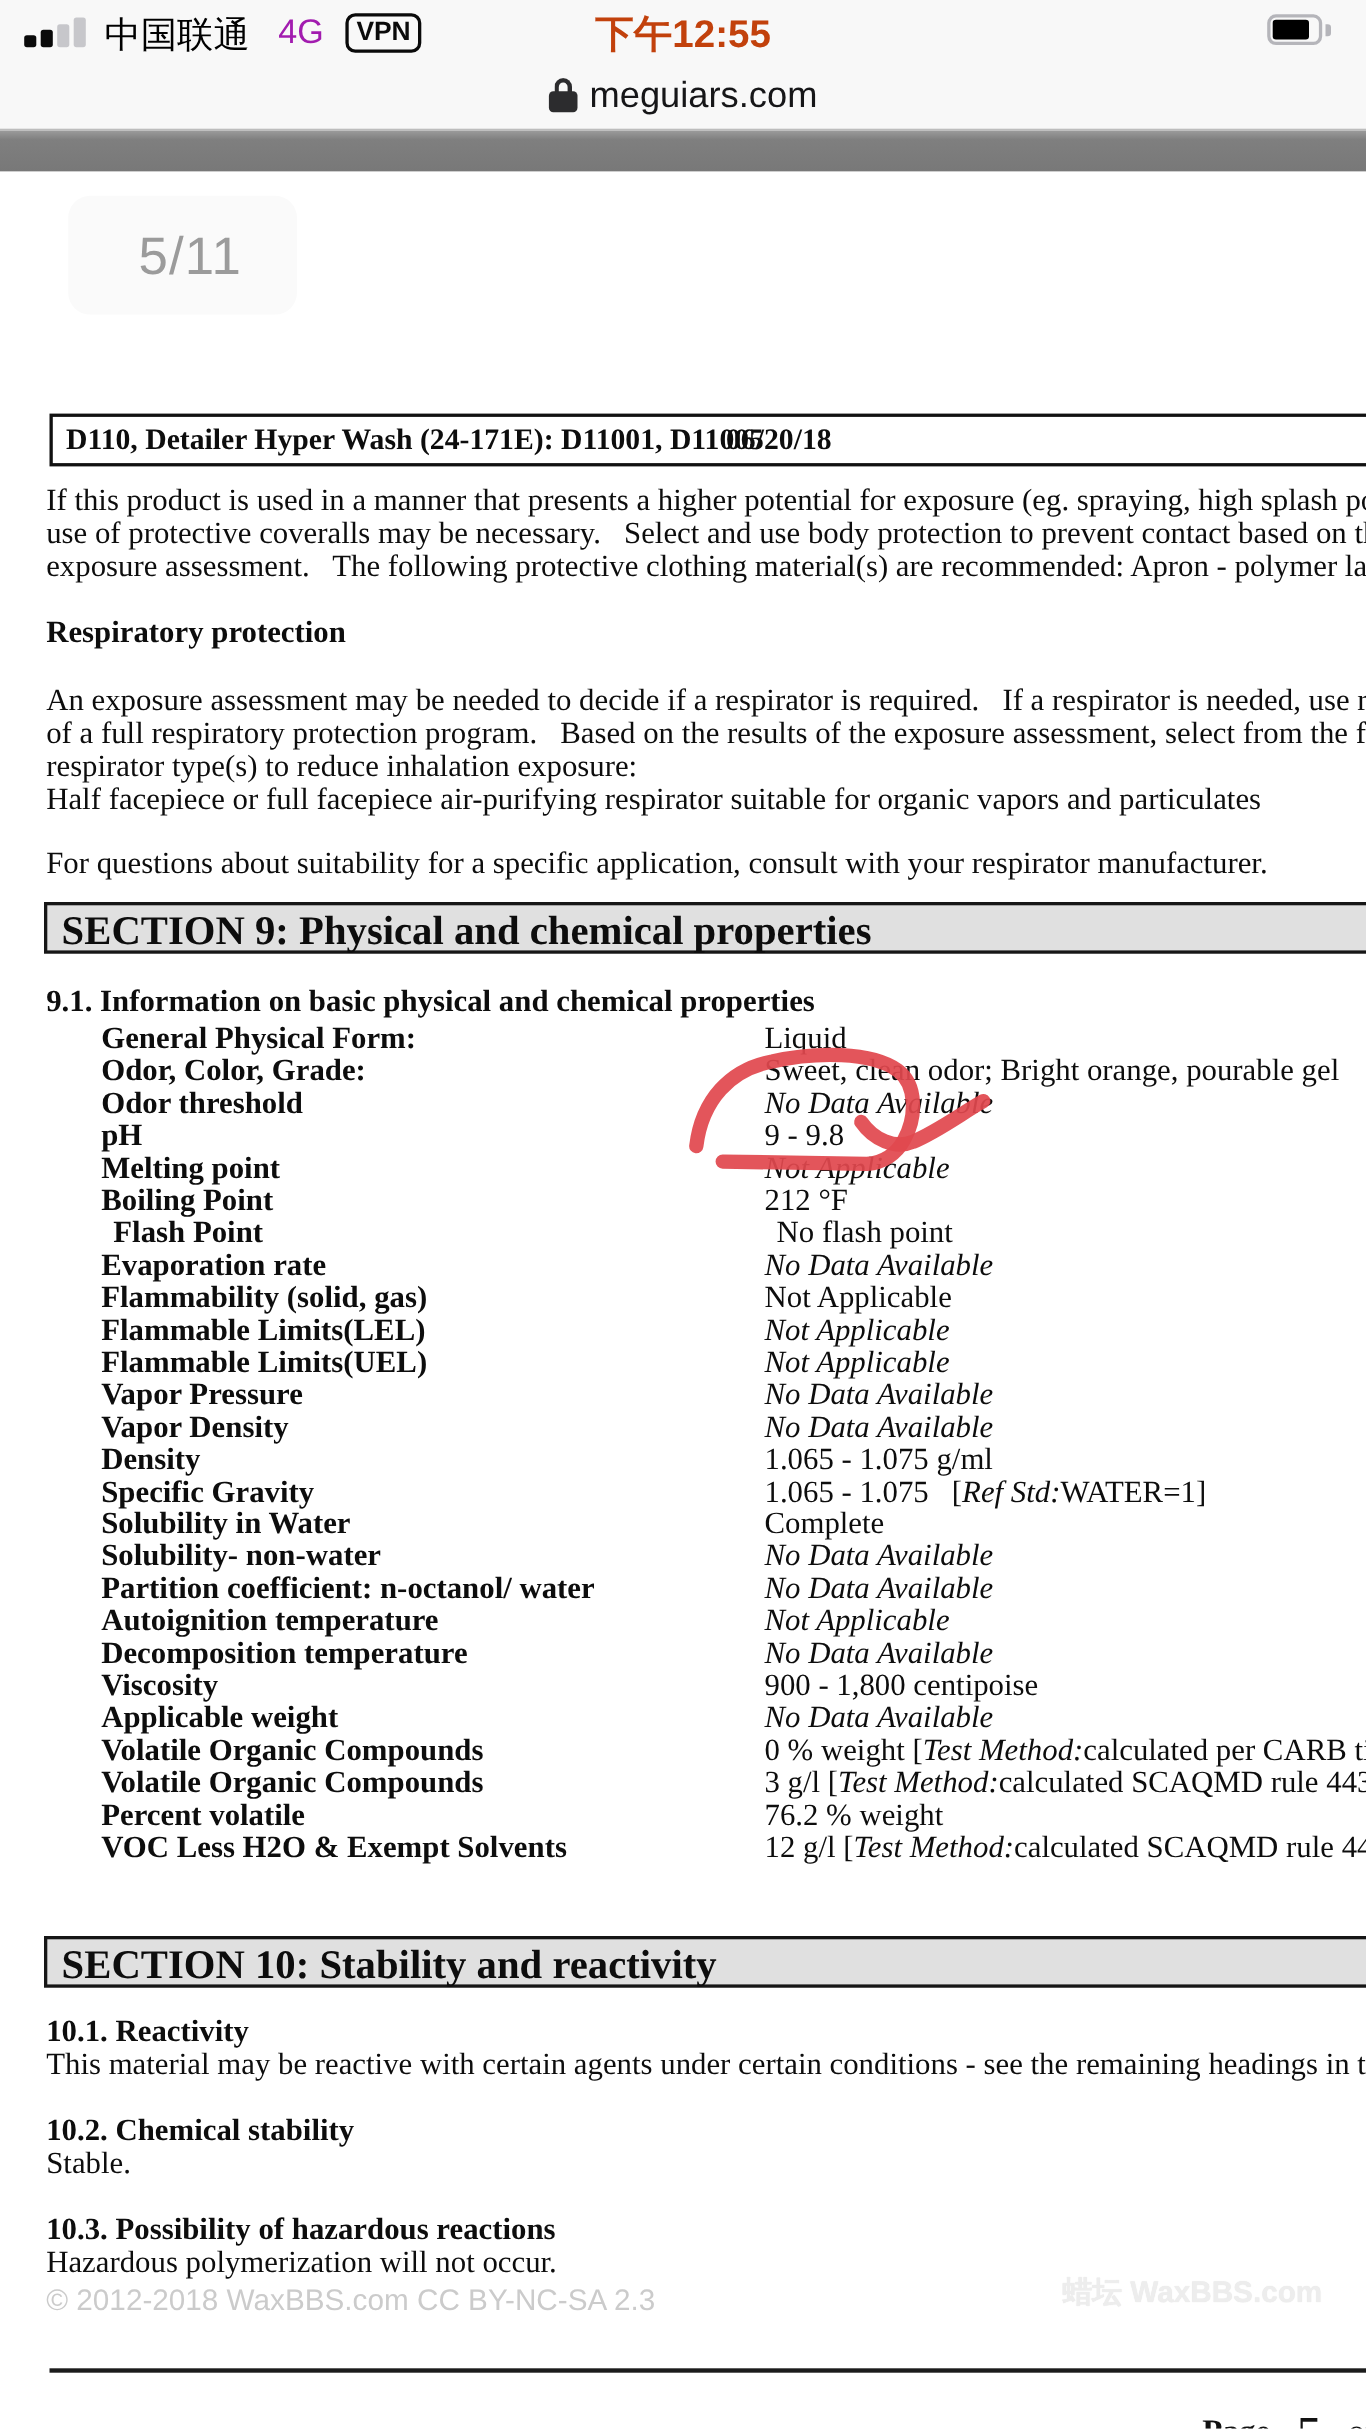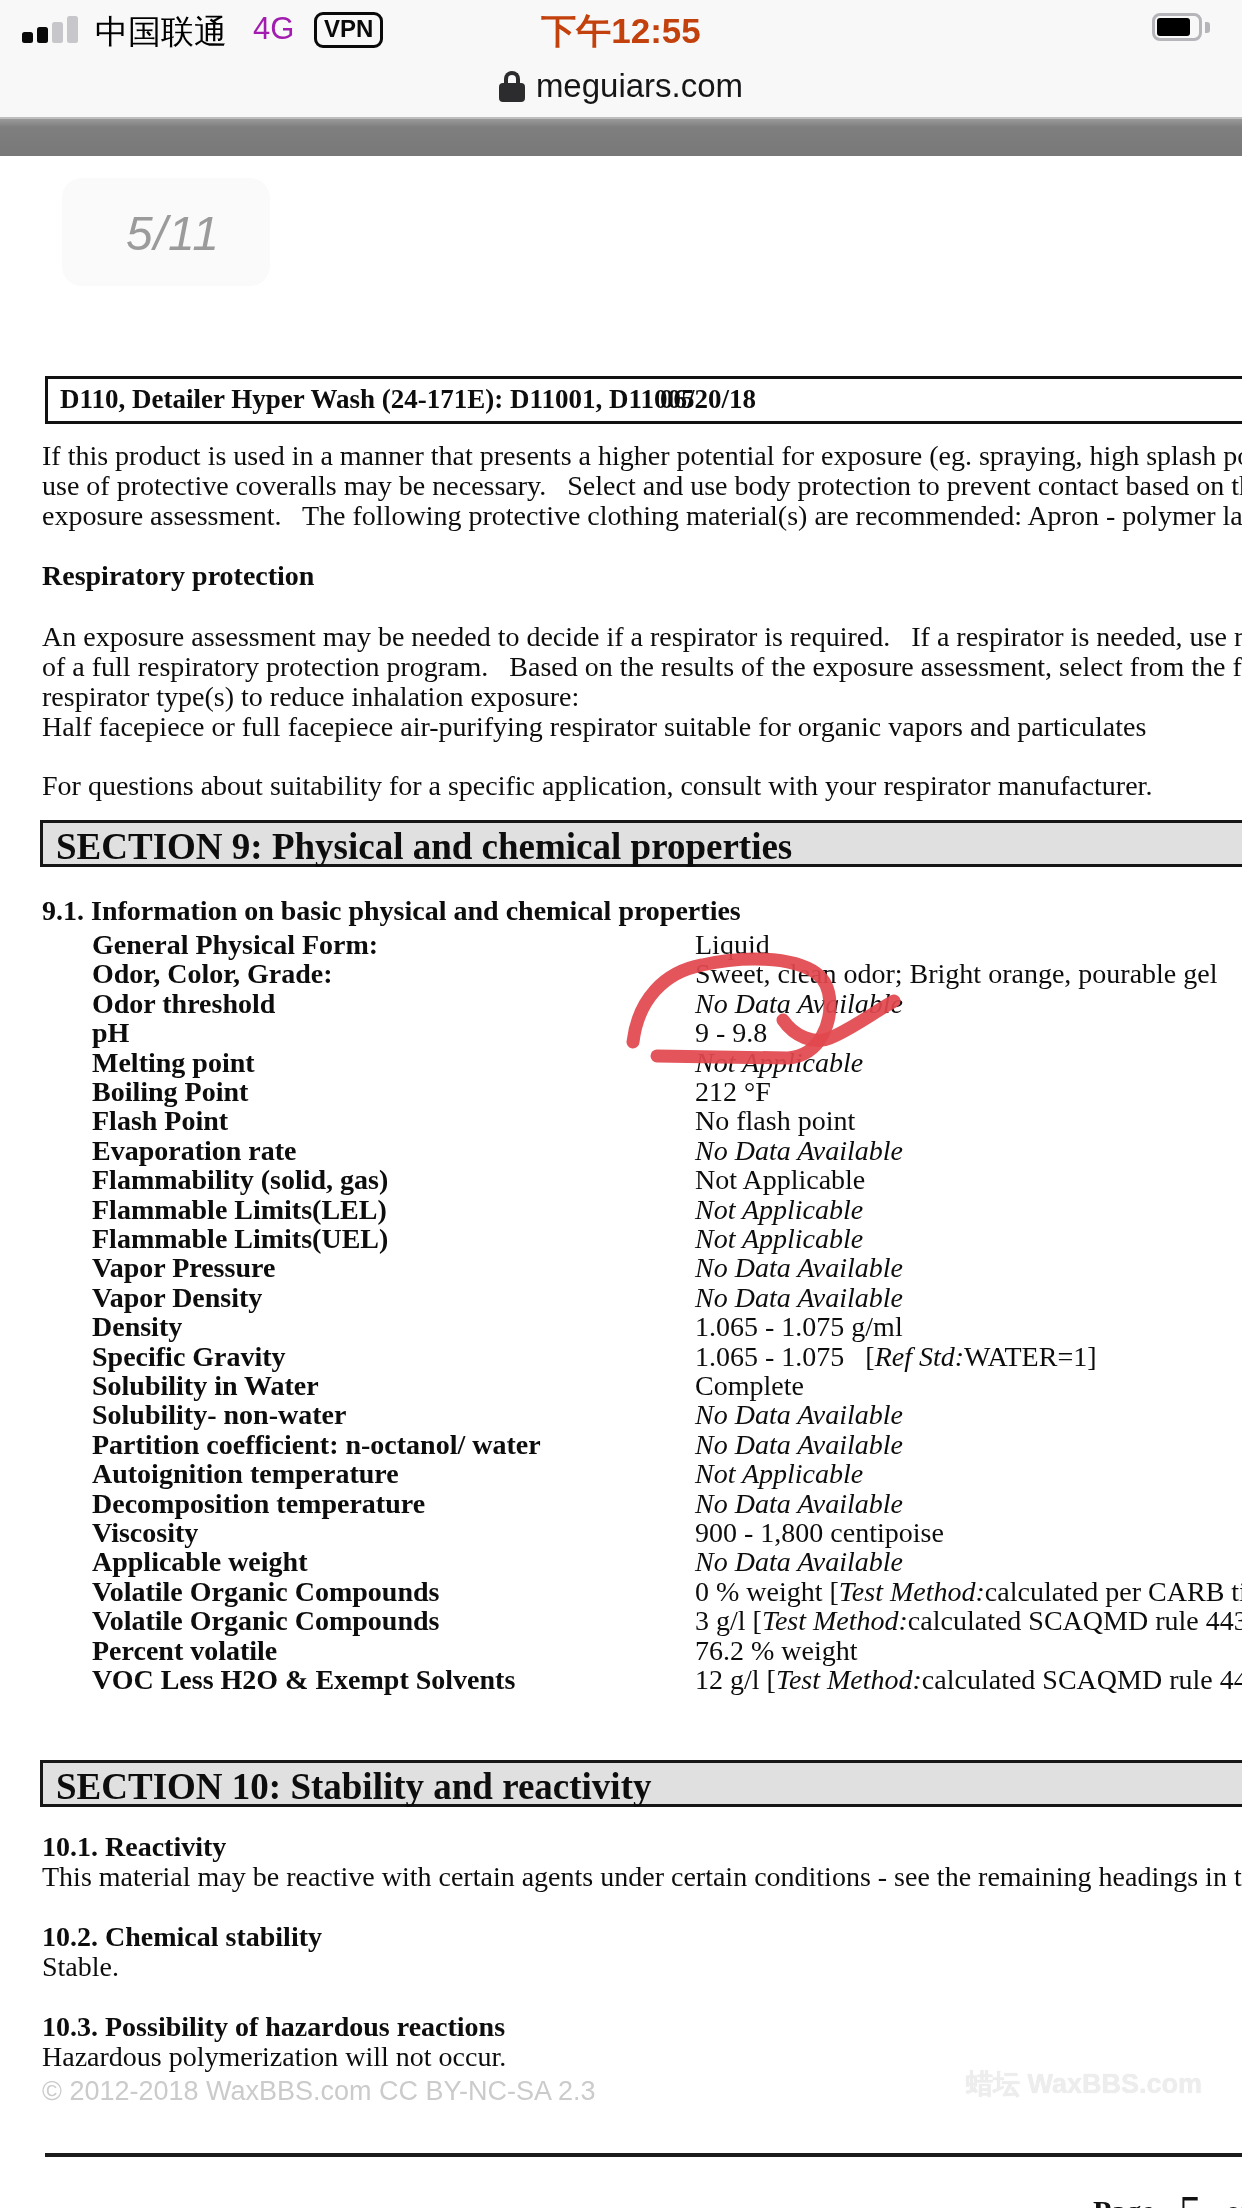--- a/index.html
+++ b/index.html
@@ -33,21 +33,21 @@
   .lock-shackle{position:absolute;left:5px;top:0;width:16px;height:16px;border:4px solid #2c2c2e;
                 border-bottom:none;border-radius:9px 9px 0 0;box-sizing:border-box;}
   .lock-body{position:absolute;left:0;top:12px;width:26px;height:19px;background:#2c2c2e;border-radius:4px;}
   .domain{font-size:33px;color:#161618;}
   .chrome-divider{position:absolute;left:0;top:117px;width:1242px;height:2px;background:#bdbdbd;}
   .graybar{position:absolute;left:0;top:119px;width:1242px;height:37px;
            background:linear-gradient(#9a9a9a 0px,#7f7f7f 8px,#787878 100%);}
   
   .page{position:absolute;left:0;top:156px;width:1242px;height:2052px;background:#fff;overflow:hidden;}
   .page-pill{position:absolute;left:62px;top:22px;width:208px;height:108px;background:#fafafa;border-radius:20px;}
-  .page-indicator{position:absolute;left:126px;top:50px;font-size:48px;color:#9b9b9b;letter-spacing:1px;font-style:italic;}
+  .page-indicator{position:absolute;left:126px;top:50px;font-size:48px;color:#9b9b9b;letter-spacing:1px;}
   .doc{font-family:"Liberation Serif",serif;color:#0d0d0d;}
   .doc-line{white-space:pre;line-height:30px;font-size:28px;}
   .bold{font-weight:700;}
   .it{font-style:italic;}
   .header-box{position:absolute;left:45px;top:220px;width:1300px;height:48px;
               border:3px solid #111;box-sizing:border-box;}
   .header-title{position:absolute;left:12px;top:5px;font-size:27px;font-weight:700;white-space:pre;}
   .header-date{position:absolute;left:612px;top:5px;font-size:27px;font-weight:700;white-space:pre;}
   .intro{position:absolute;left:42px;top:285px;width:1220px;}
   .resp-heading{position:absolute;left:42px;top:404px;font-size:28px;font-weight:700;white-space:pre;}
@@ -142,21 +142,21 @@
   </div>
   <div class="sec9-sub">9.1. Information on basic physical and chemical properties</div>
 
   <div class="props">
       <div class="prop-row" style="top: 0px;"><span class="prop-label">General Physical Form:</span><span class="prop-value"><span>Liquid</span></span></div>
       <div class="prop-row" style="top: 29.4px;"><span class="prop-label">Odor, Color, Grade:</span><span class="prop-value"><span>Sweet, clean odor; Bright orange, pourable gel</span></span></div>
       <div class="prop-row" style="top: 58.8px;"><span class="prop-label">Odor threshold</span><span class="prop-value"><span class="it">No Data Available</span></span></div>
       <div class="prop-row" style="top: 88.2px;"><span class="prop-label">pH</span><span class="prop-value"><span>9 - 9.8</span></span></div>
       <div class="prop-row" style="top: 117.6px;"><span class="prop-label">Melting point</span><span class="prop-value"><span class="it">Not Applicable</span></span></div>
       <div class="prop-row" style="top: 147px;"><span class="prop-label">Boiling Point</span><span class="prop-value"><span>212 °F</span></span></div>
-      <div class="prop-row" style="top: 176.4px;"><span class="prop-label">Flash Point</span><span class="prop-value"><span>No flash point</span></span></div>
+      <div class="prop-row" style="top: 176.4px; margin-left: 11px;"><span class="prop-label">Flash Point</span><span class="prop-value"><span>No flash point</span></span></div>
       <div class="prop-row" style="top: 205.8px;"><span class="prop-label">Evaporation rate</span><span class="prop-value"><span class="it">No Data Available</span></span></div>
       <div class="prop-row" style="top: 235.2px;"><span class="prop-label">Flammability (solid, gas)</span><span class="prop-value"><span>Not Applicable</span></span></div>
       <div class="prop-row" style="top: 264.6px;"><span class="prop-label">Flammable Limits(LEL)</span><span class="prop-value"><span class="it">Not Applicable</span></span></div>
       <div class="prop-row" style="top: 294px;"><span class="prop-label">Flammable Limits(UEL)</span><span class="prop-value"><span class="it">Not Applicable</span></span></div>
       <div class="prop-row" style="top: 323.4px;"><span class="prop-label">Vapor Pressure</span><span class="prop-value"><span class="it">No Data Available</span></span></div>
       <div class="prop-row" style="top: 352.8px;"><span class="prop-label">Vapor Density</span><span class="prop-value"><span class="it">No Data Available</span></span></div>
       <div class="prop-row" style="top: 382.2px;"><span class="prop-label">Density</span><span class="prop-value"><span>1.065 - 1.075 g/ml</span></span></div>
       <div class="prop-row" style="top: 411.6px;"><span class="prop-label">Specific Gravity</span><span class="prop-value"><span>1.065 - 1.075   [</span><span class="it">Ref Std:</span><span>WATER=1]</span></span></div>
       <div class="prop-row" style="top: 441px;"><span class="prop-label">Solubility in Water</span><span class="prop-value"><span>Complete</span></span></div>
       <div class="prop-row" style="top: 470.4px;"><span class="prop-label">Solubility- non-water</span><span class="prop-value"><span class="it">No Data Available</span></span></div>

